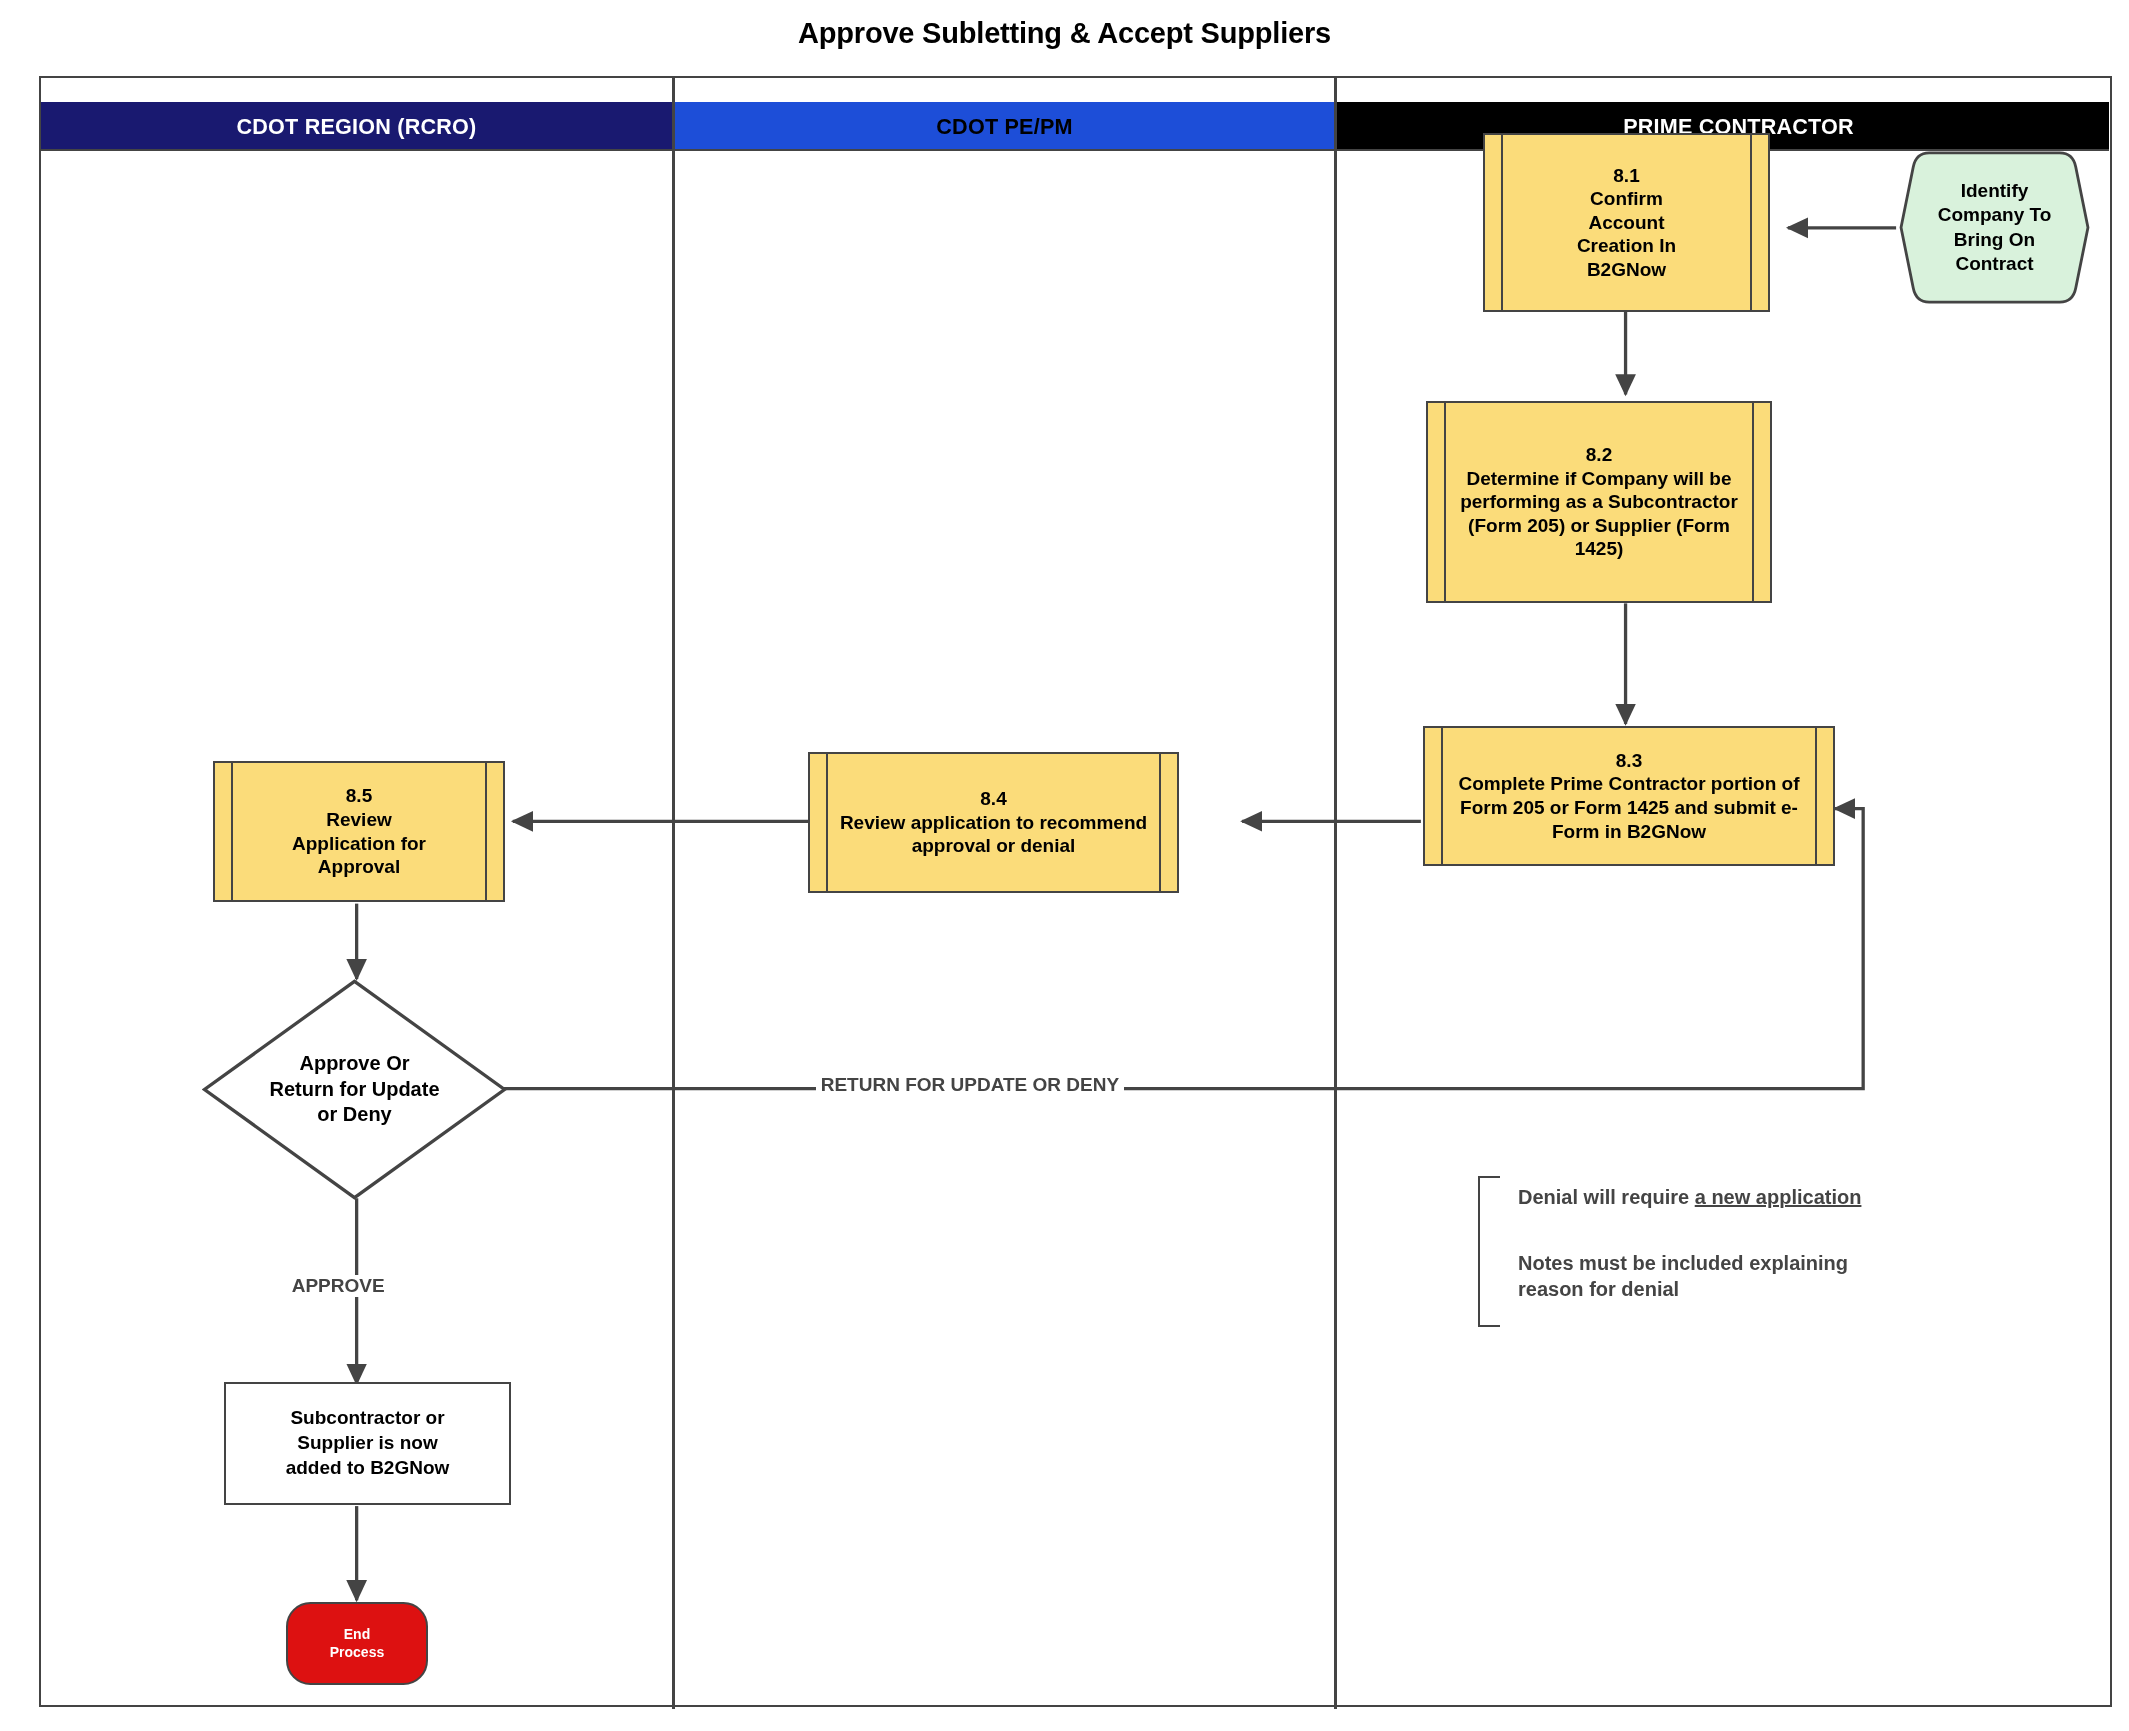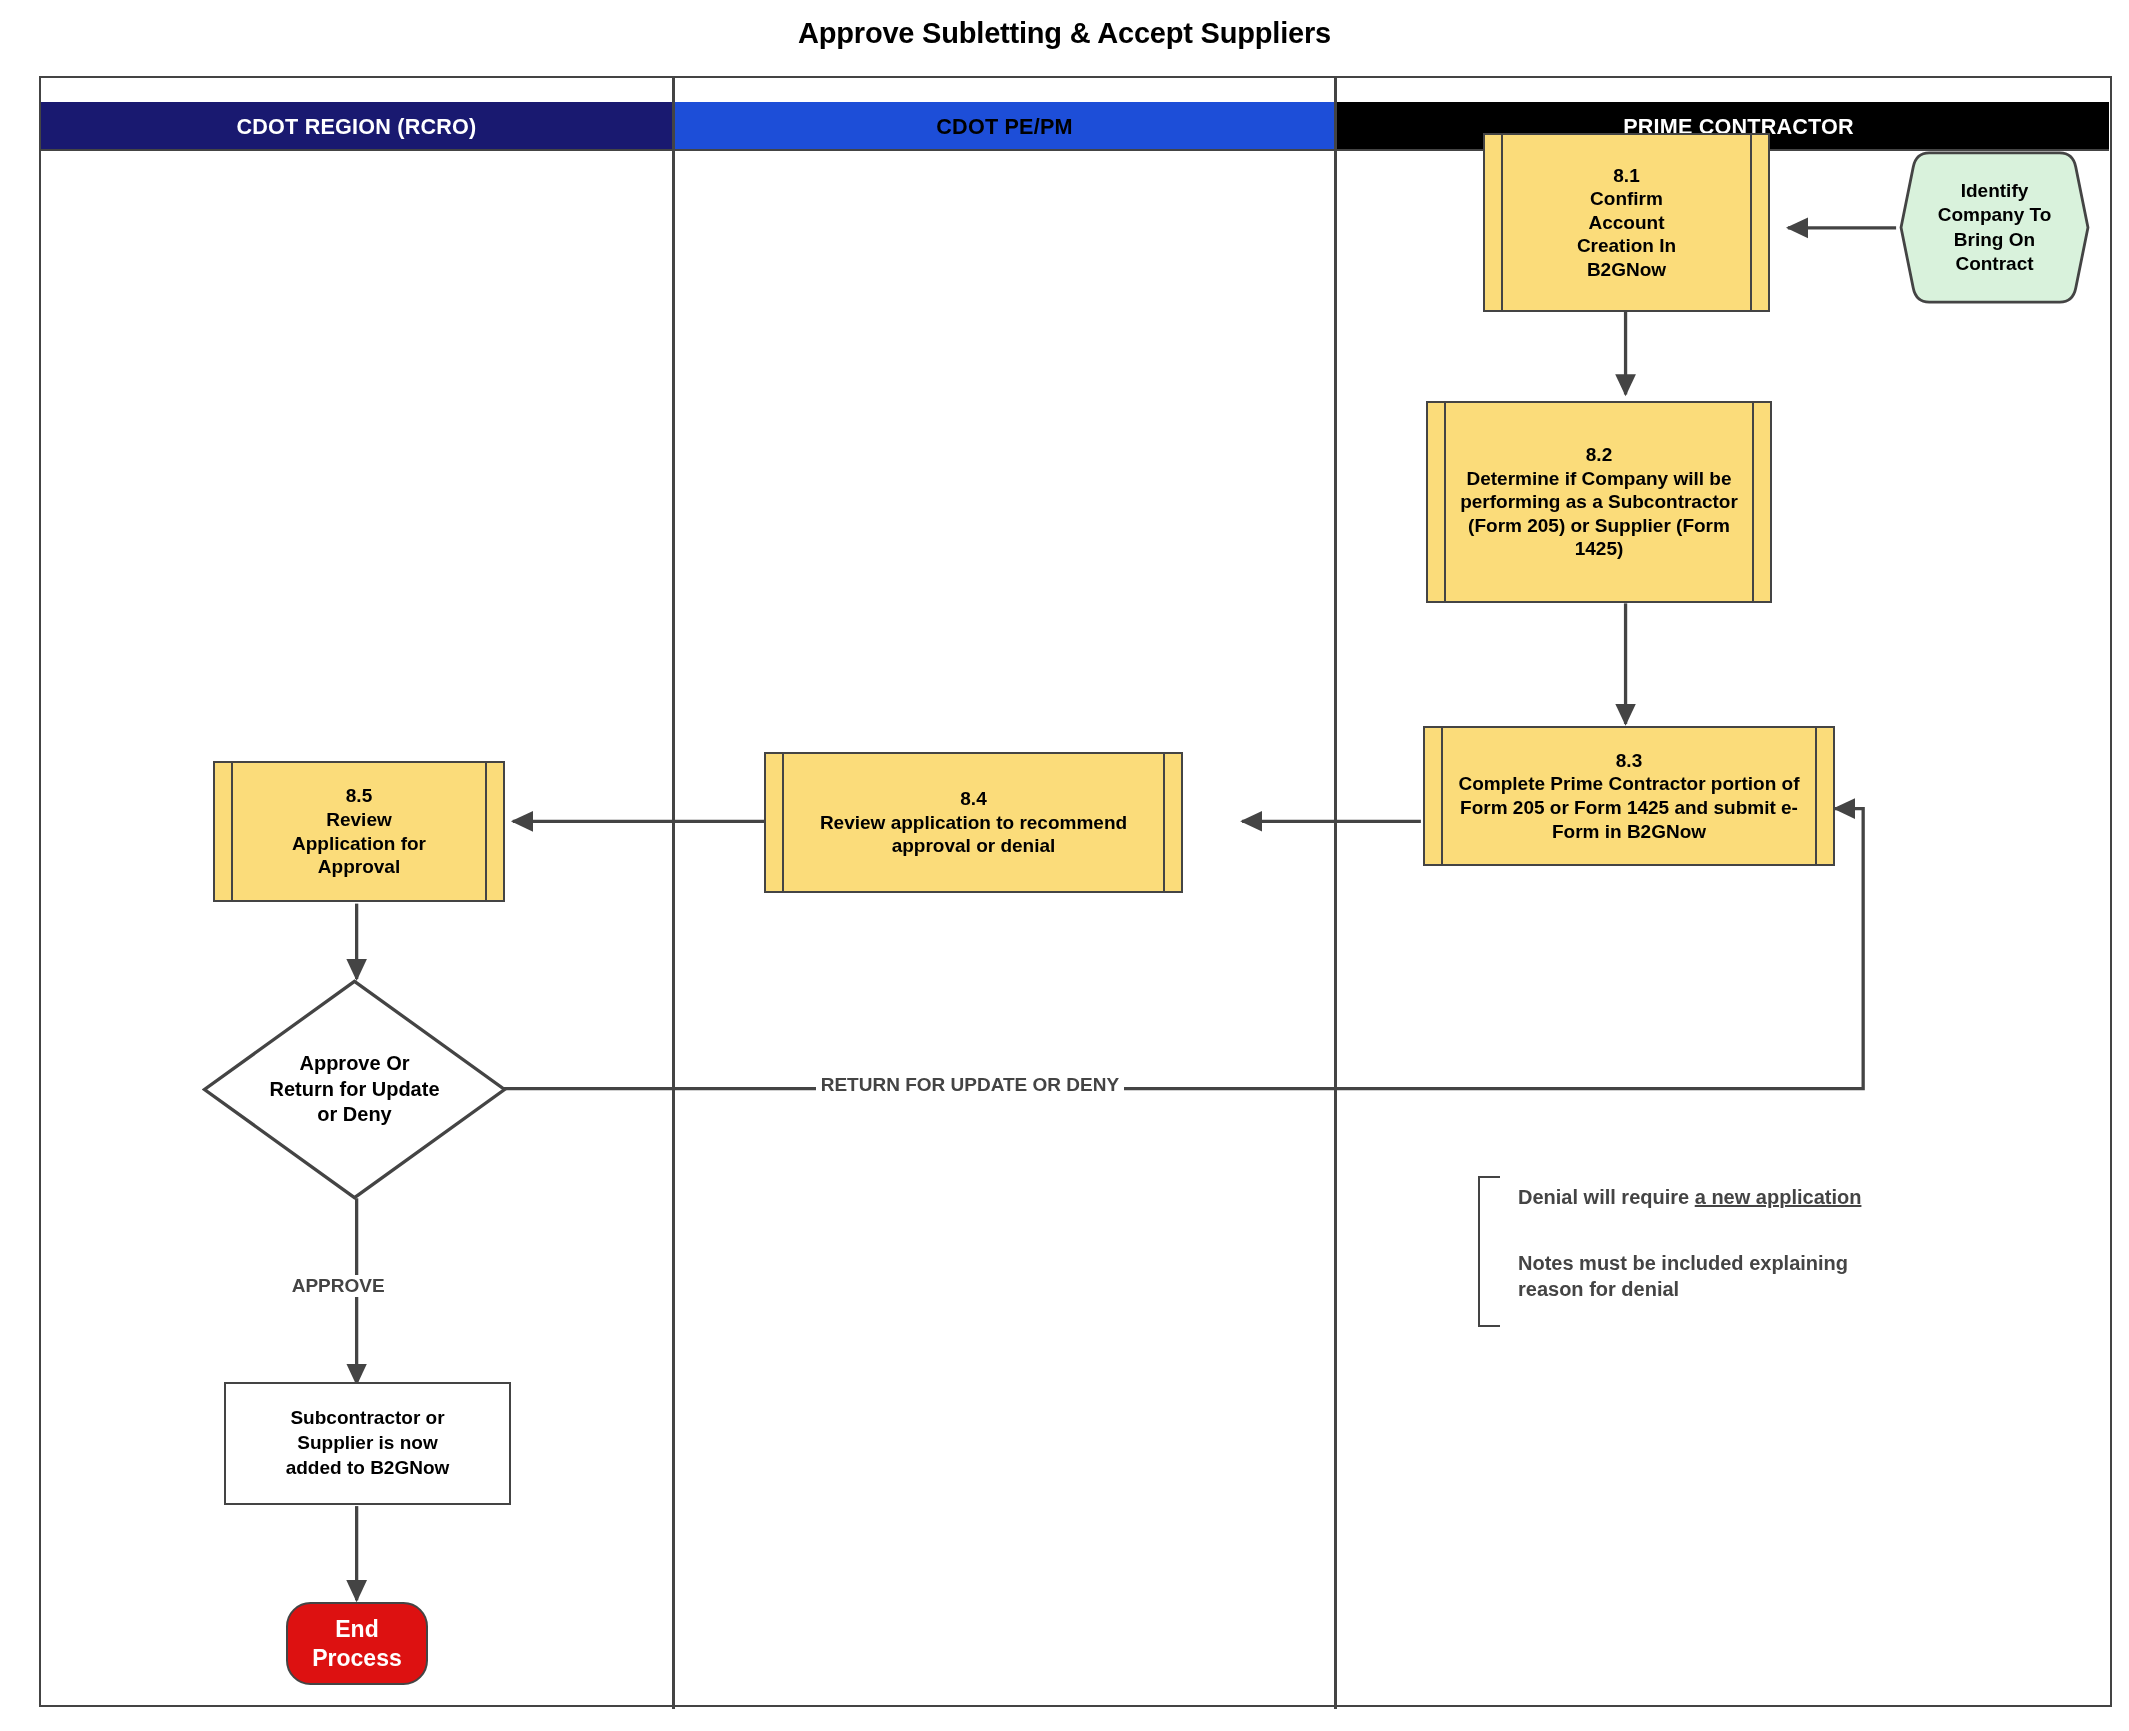--- a/index.html
+++ b/index.html
@@ -120,21 +120,21 @@
   }
 
   
   .terminator {
     background: #DD1111;
     border: 2.8px solid #444444;
     border-radius: 24.5px;
     color: #ffffff;
   }
   .terminator .term-text {
-    font-size: 23px;
+    font-size: 14px;
     line-height: 1.24;
     white-space: pre-line;
   }
 
   
   .hexnode { background: transparent; }
   .hexnode svg { position: absolute; left: 0; top: 0; }
   .hexnode .hex-text {
     position: relative;
     z-index: 2;
@@ -290,21 +290,21 @@
 Determine if Company will be performing as a Subcontractor (Form 205) or Supplier (Form 1425)</span>
   </div>
 
   <div class="node pdp" style="left:1423px; top:726px; width:412px; height:140px;">
     <div class="pdp-bar left"></div>
     <div class="pdp-bar right"></div>
     <span class="pdp-text">8.3
 Complete Prime Contractor portion of Form 205 or Form 1425 and submit e-Form in B2GNow</span>
   </div>
 
-  <div class="node pdp" style="left:764px; top:752px; width:419px; height:141px;">
+  <div class="node pdp" style="left:808px; top:752px; width:371px; height:141px;">
     <div class="pdp-bar left"></div>
     <div class="pdp-bar right"></div>
     <span class="pdp-text">8.4
 Review application to recommend approval or denial</span>
   </div>
 
   <div class="node pdp" style="left:213px; top:761px; width:292px; height:141px;">
     <div class="pdp-bar left"></div>
     <div class="pdp-bar right"></div>
     <span class="pdp-text">8.5

